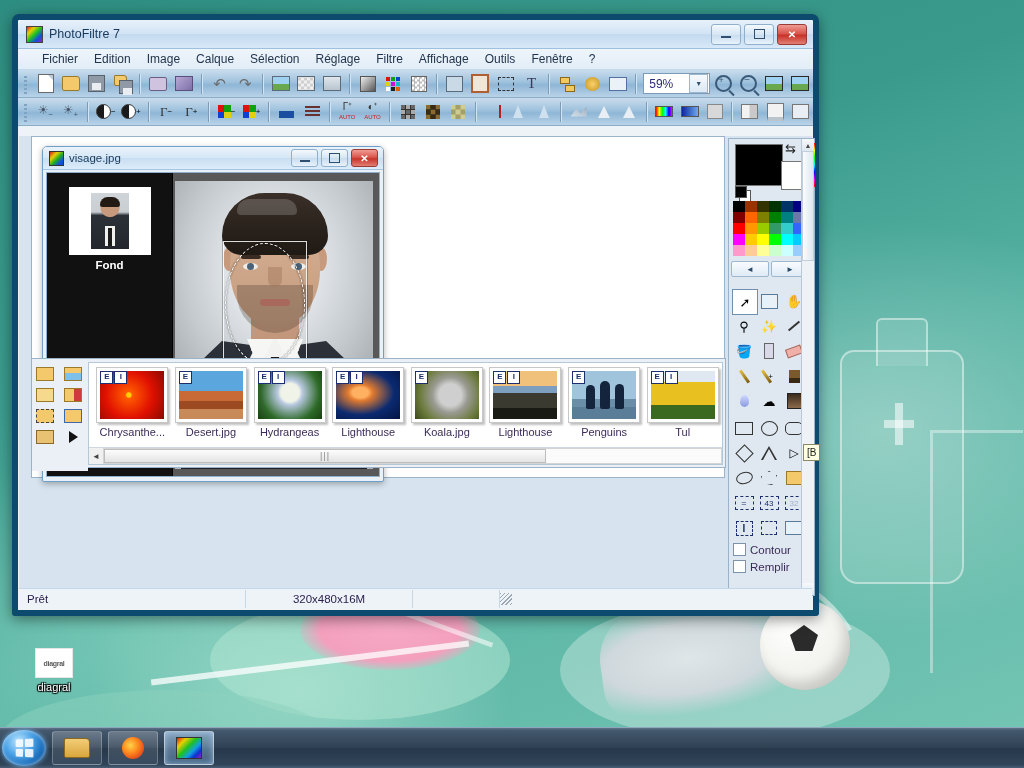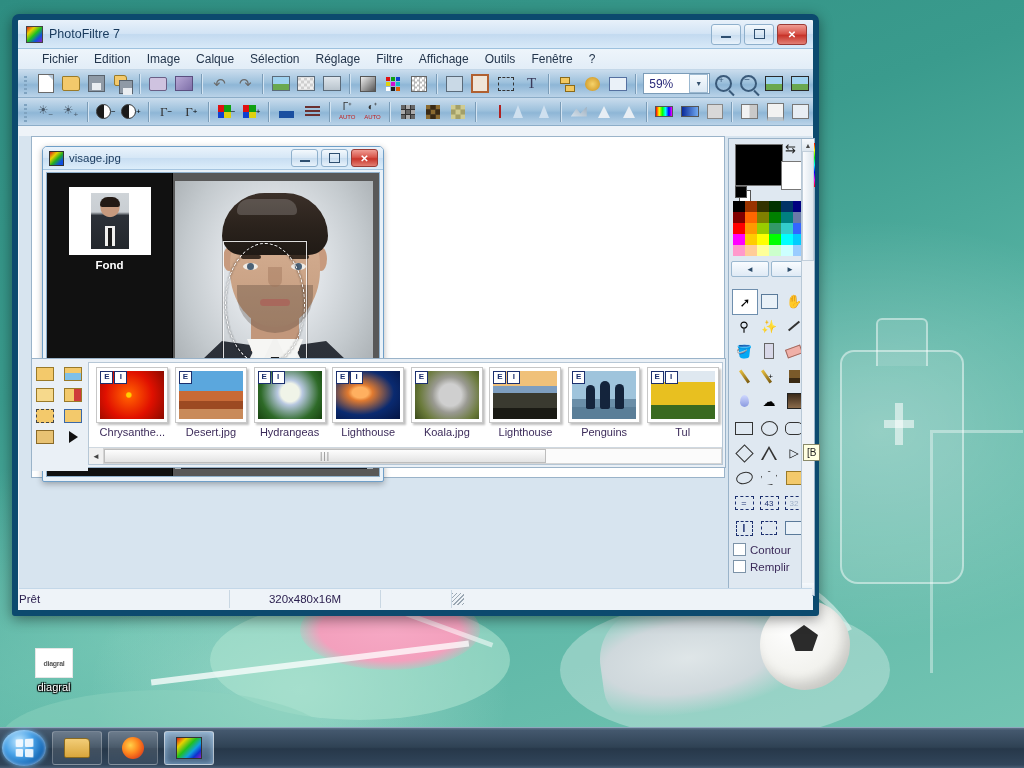--- a/index.html
+++ b/index.html
@@ -390,21 +390,21 @@
     background:#ffffe1;border:1px solid #8a8a6a;font-size:10px;color:#222;line-height:15px;
     white-space:nowrap;overflow:hidden;z-index:30;
   }
 
   
   #statusbar{
     position:absolute;left:1px;bottom:1px;width:793px;height:20px;
     background:#eef3f8;display:flex;align-items:center;
     border-top:1px solid #c3d7e8;
   }
-  .sb-cell{height:18px;display:flex;align-items:center;padding:0 0;color:#2d2150;font-size:11.5px;
+  .sb-cell{height:18px;display:flex;align-items:center;padding:0 8px;color:#2d2150;font-size:11.5px;
     border-right:1px solid #c9d7e3;}
   #sb-state{width:210px;}
   #sb-dim{width:150px;justify-content:center;}
   #sb-gap{width:70px;}
   #sb-coord{flex:1;padding-left:34px;}
   #sb-grip{width:12px;height:12px;margin-right:2px;
     background-image:repeating-linear-gradient(135deg,#9aa7b3 0 1px,transparent 1px 3px);}
 
   
   .ic-doc{width:14px;height:17px;background:#fff;border:1px solid #6a6a6a;position:relative;}

